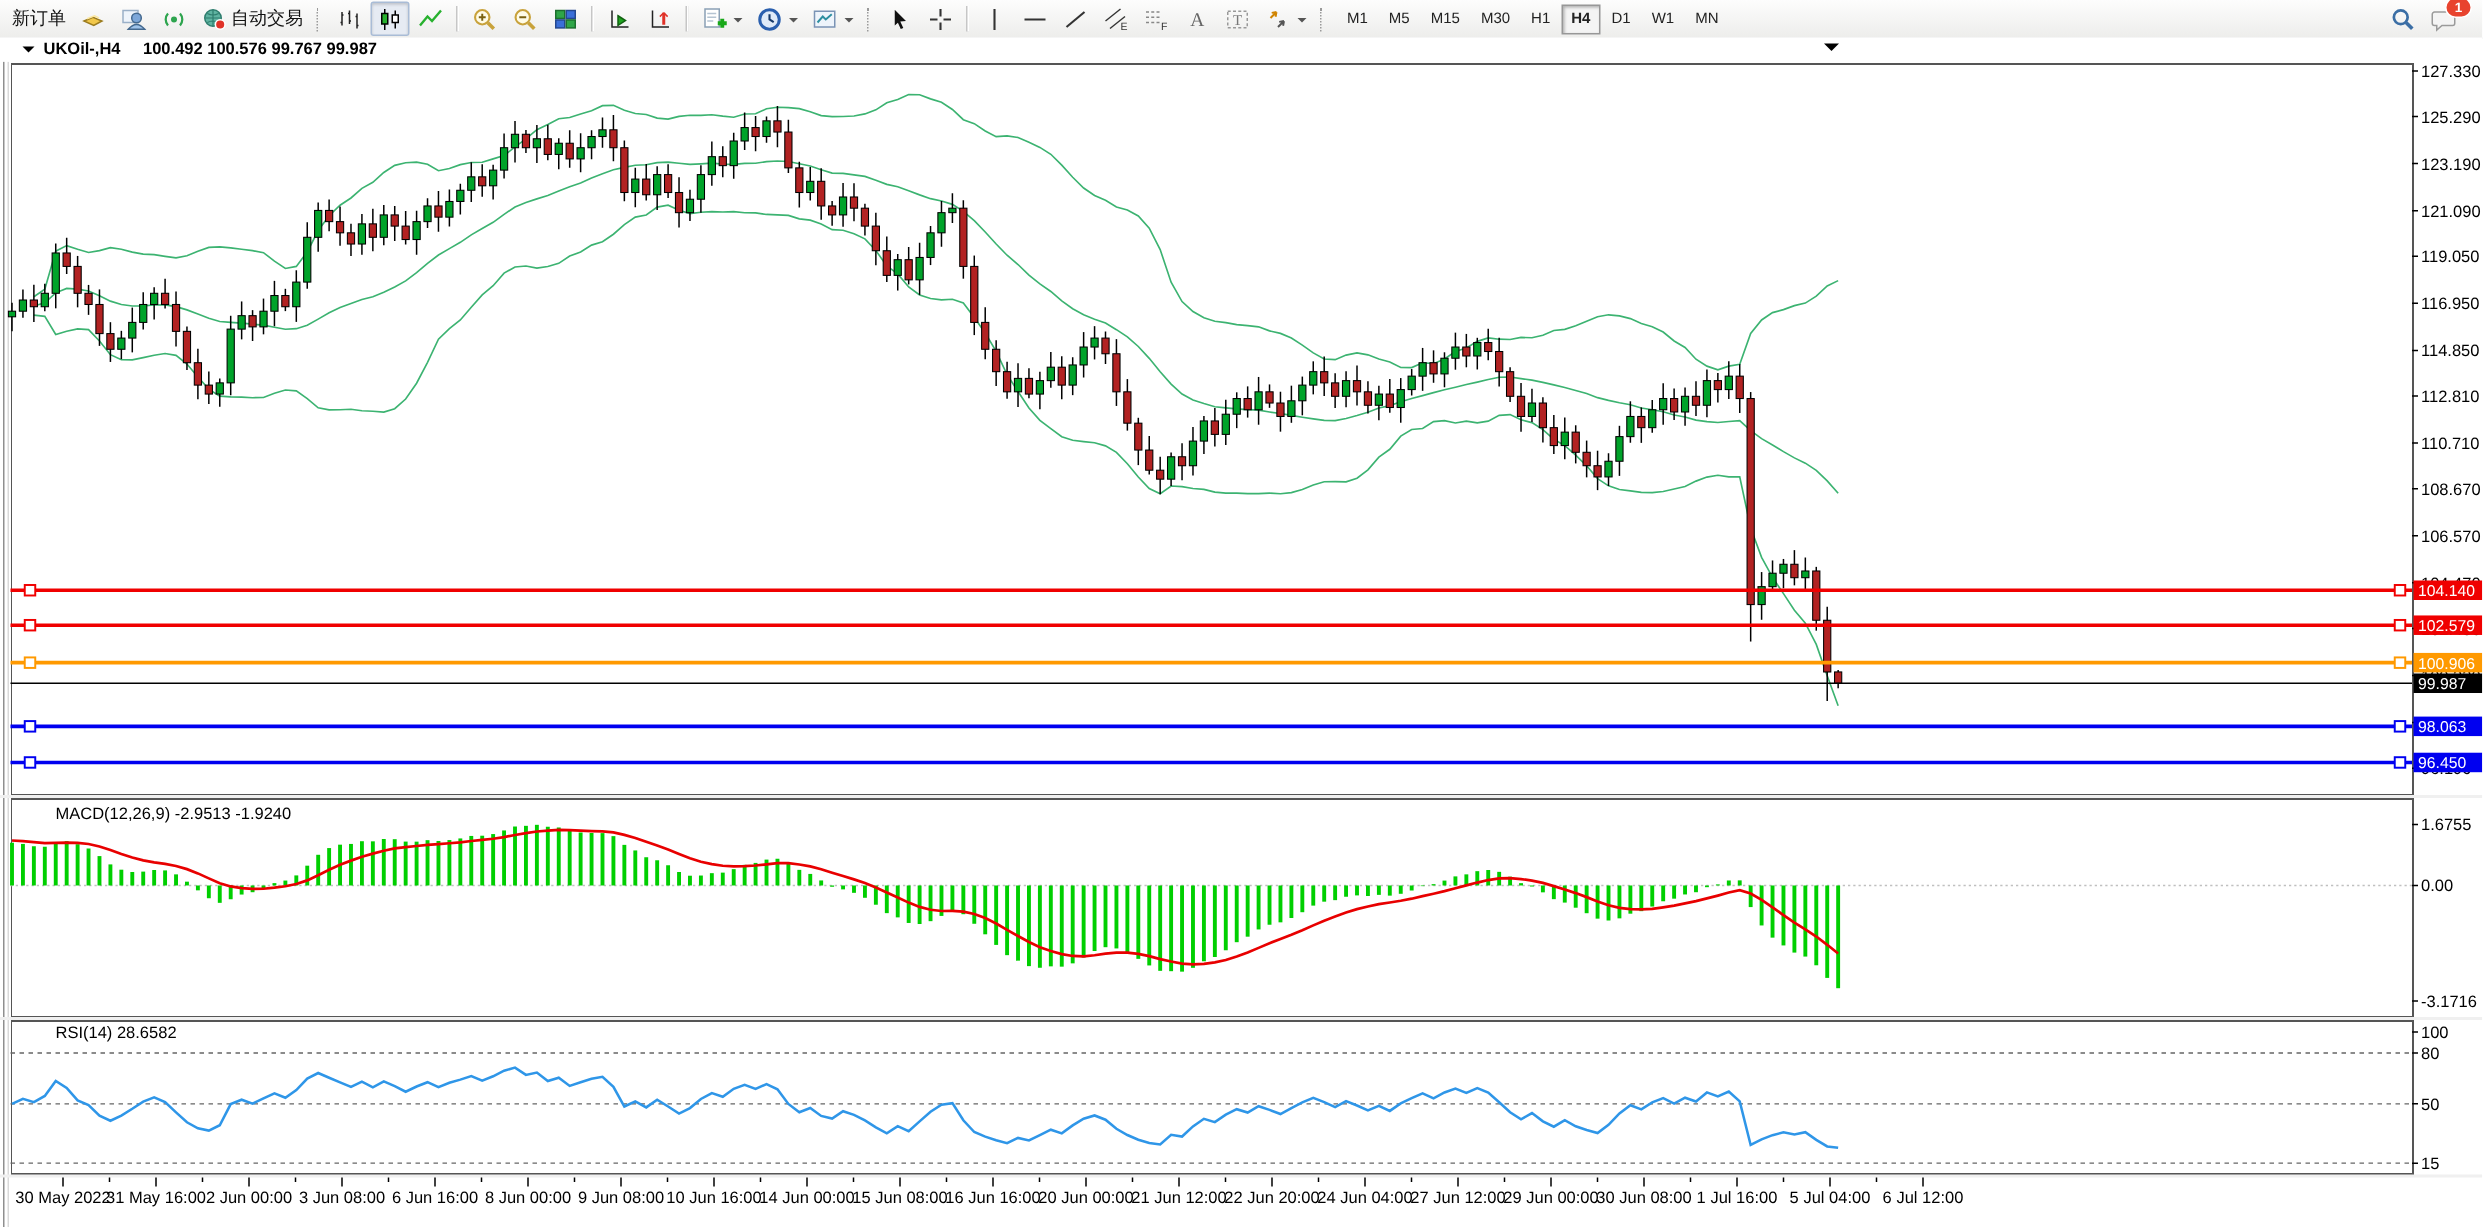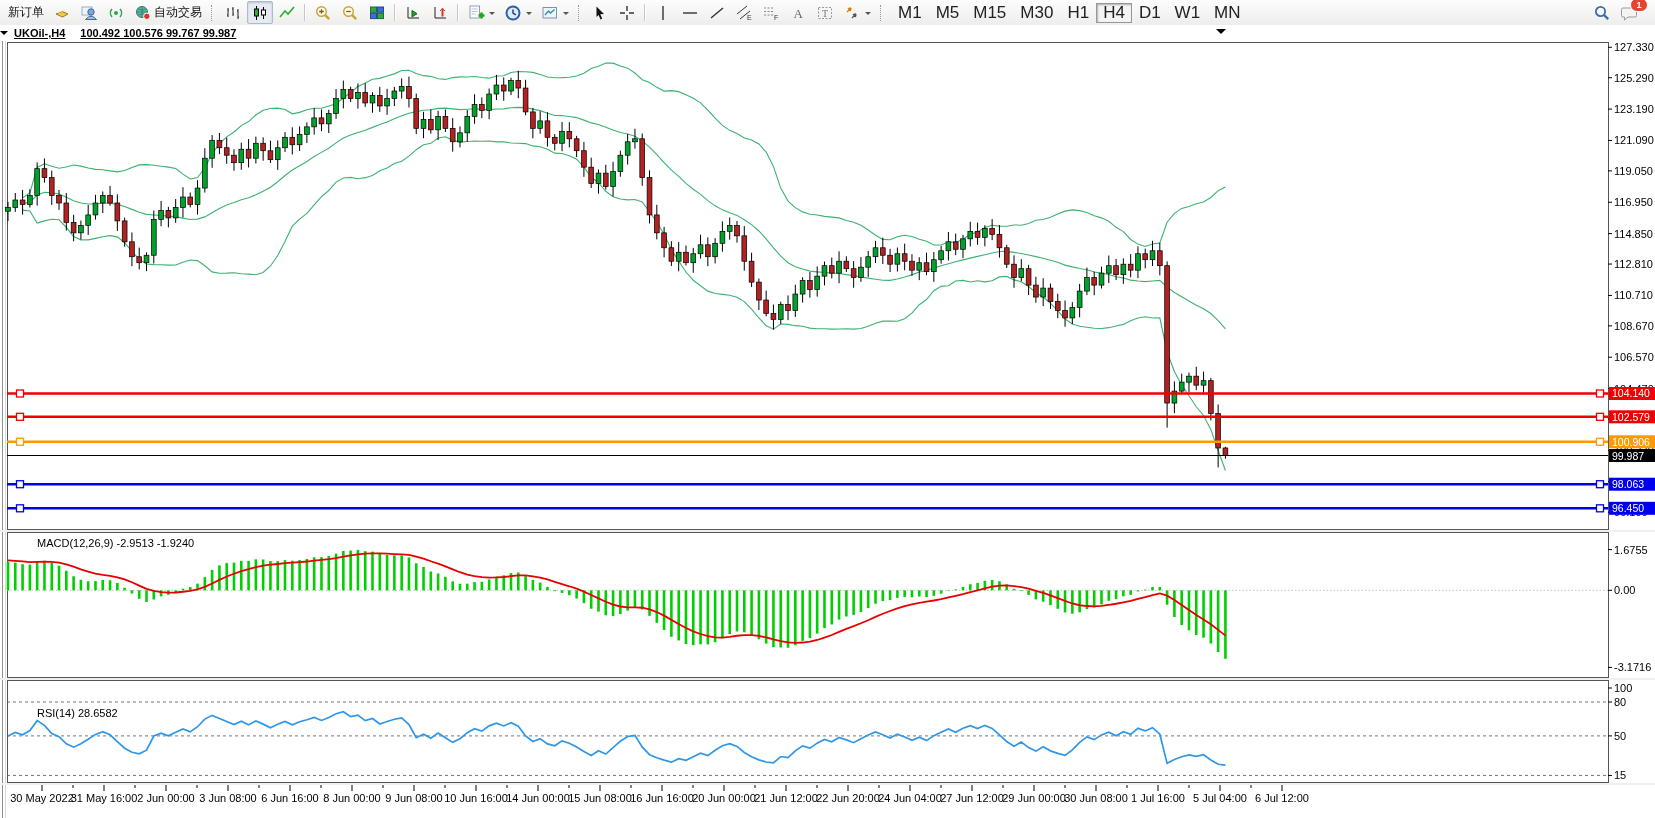--- a/index.html
+++ b/index.html
@@ -10,32 +10,32 @@
            background:linear-gradient(#fdfdfd,#ededeb);border-bottom:1px solid #b3b3b3;
            display:flex;align-items:center;padding:0 4px;gap:1px;}
   .tb-btn{display:inline-flex;align-items:center;gap:2px;height:21px;padding:0 3px;
           border:1px solid transparent;border-radius:2px;}
   .tb-btn .lbl{font-size:12px;color:#111;white-space:nowrap;}
   .tb-btn.pressed{background:#e6ebf3;border-color:#a9bcd6;box-shadow:inset 0 1px 2px rgba(0,0,0,.18);}
   .tb-sep{width:1px;height:17px;background:#c6c6c6;border-right:1px solid #fff;margin:0 3px;}
   .tb-grip{width:3px;height:16px;border-left:1px dotted #9a9a9a;margin:0 4px;}
   .dd{width:0;height:0;border:3px solid transparent;border-top-color:#555;margin-top:4px;margin-left:2px;}
   .tf-group{display:flex;align-items:center;margin-left:2px;}
-  .tf-btn{padding:0 6px;font-size:17px;color:#222;height:18px;display:flex;align-items:center;
+  .tf-btn{padding:0 6px;font-size:10px;color:#222;height:18px;display:flex;align-items:center;
           border:1px solid transparent;}
-  .tf-btn.active{border:1px solid #979797;background:#f4f4f4;box-shadow:inset 1px 1px 2px rgba(0,0,0,.28);}
+  .tf-btn.active{border:1px solid #979797;background:#f4f4f4;box-shadow:inset 1px 1px 2px rgba(0,0,0,.28);font-weight:bold;}
   .spacer{flex:1;}
   .chat-wrap{position:relative;margin-right:8px;}
   .badge{position:absolute;top:-4px;right:-6px;min-width:12px;height:12px;border-radius:7px;
          background:#e8432e;color:#fff;font-size:9px;line-height:12px;text-align:center;
          padding:0 2px;border:1px solid #fff;font-weight:700;}
   
   .window{position:absolute;top:25px;left:0;width:1655px;height:793px;background:#fff;}
   .title-bar{position:relative;height:16px;display:flex;align-items:center;
-             padding-left:0;font-size:11px;font-weight:700;color:#000;background:#fff;text-decoration:underline;}
+             padding-left:15px;font-size:11px;font-weight:700;color:#000;background:#fff;}
   .tri{width:0;height:0;border:4px solid transparent;border-top-color:#000;margin:4px 6px 0 0;}
   .ohlc{margin-left:15px;font-weight:700;}
   .bar-marker{position:absolute;left:1216px;top:4px;width:0;height:0;
               border:5px solid transparent;border-top-color:#000;}
   .ind-label{position:absolute;left:10px;font-size:11px;color:#000;white-space:nowrap;margin-left:27px;}
   svg{display:block;}
 </style>
 </head>
 <body>
 
@@ -946,15 +946,15 @@
           <text x="1158" y="761" fill="#000" text-anchor="middle" font-family="&quot;Liberation Sans&quot;,&quot;DejaVu Sans&quot;,sans-serif" font-size="11">1 Jul 16:00</text>
           <line x1="1220" y1="744" x2="1220" y2="750" stroke="#000"></line>
           <line x1="1251" y1="744" x2="1251" y2="747" stroke="#000"></line>
           <text x="1220" y="761" fill="#000" text-anchor="middle" font-family="&quot;Liberation Sans&quot;,&quot;DejaVu Sans&quot;,sans-serif" font-size="11">5 Jul 04:00</text>
           <line x1="1282" y1="744" x2="1282" y2="750" stroke="#000"></line>
           <text x="1282" y="761" fill="#000" text-anchor="middle" font-family="&quot;Liberation Sans&quot;,&quot;DejaVu Sans&quot;,sans-serif" font-size="11">6 Jul 12:00</text>
         </g>
       </svg>
 
     <div class="ind-label" style="top:512px">MACD(12,26,9) -2.9513 -1.9240</div>
-    <div class="ind-label" style="top:682px">RSI(14) 28.6582</div>
+    <div class="ind-label" style="top:658px">RSI(14) 28.6582</div>
   </div>
 </div>
 
 </body></html>

